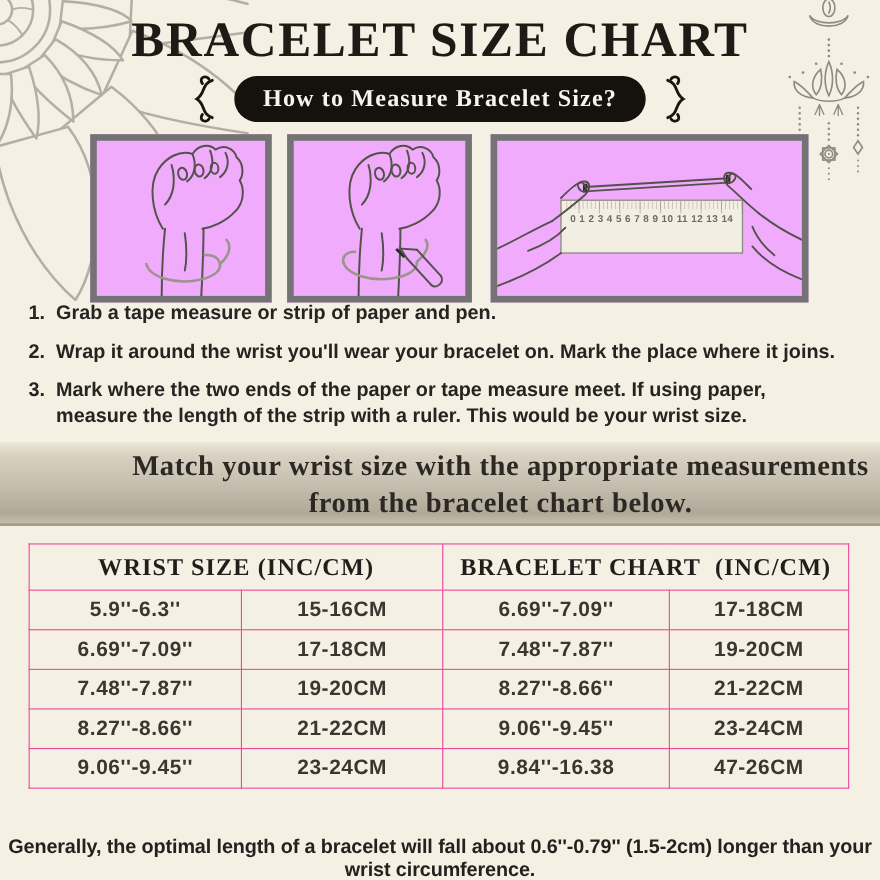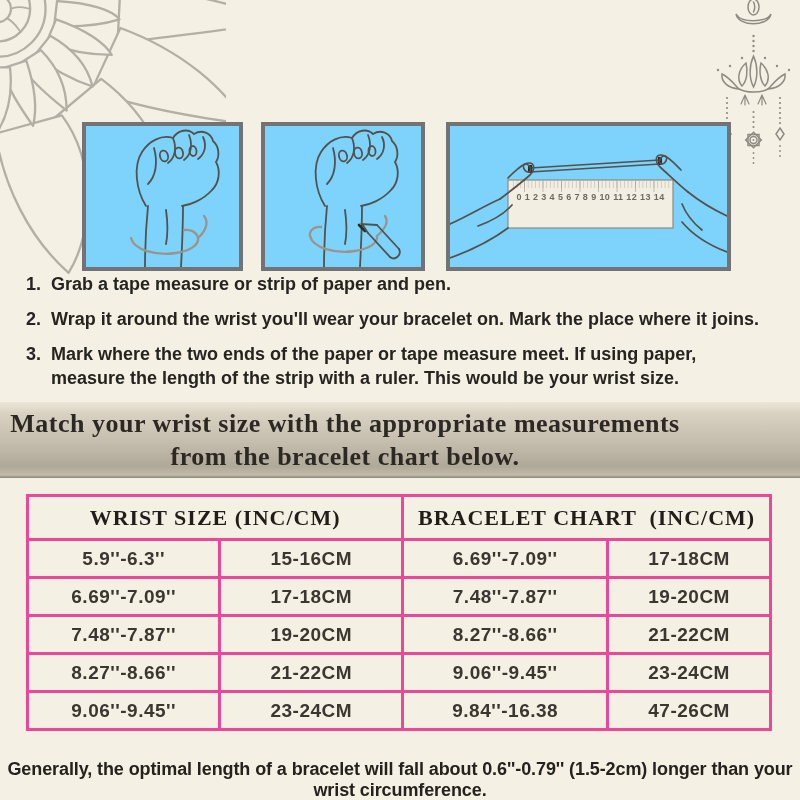--- a/index.html
+++ b/index.html
@@ -14,48 +14,48 @@
   .title{position:absolute;top:10px;left:0;width:100%;text-align:center;
          font-family:"Liberation Serif",serif;font-weight:bold;font-size:45px;
          letter-spacing:1.5px;color:#1e1b17}
   .badge-row{position:absolute;top:68px;left:0;width:100%;display:flex;
              justify-content:center;align-items:center;gap:13px}
   .badge{background:#15120e;color:#f8f4ea;font-family:"Liberation Serif",serif;
          font-weight:bold;font-size:22px;letter-spacing:1px;padding:7px 26px 9px;
          border-radius:25px}
 
   
-  .illus{position:absolute;top:122px;height:141px;border:4px solid #737373;background:#7dd3fc}
+  .illus{position:absolute;top:122px;height:141px;border:6px solid #737373;background:#f0abfc}
   #box1{left:82px;width:153px}
   #box2{left:261px;width:156px}
   #box3{left:446px;width:277px}
   .illus svg{position:absolute;left:0;top:0}
   .ruler-nums{position:absolute;left:58px;top:66px;width:165px;text-align:center;
               font-size:9px;font-weight:bold;color:#6e6a62;letter-spacing:.4px}
 
   
   .instructions{position:absolute;left:26px;top:272px;width:762px;list-style:none;
                 margin:0;padding:0;font-size:18px;font-weight:bold;color:#262420}
   .instructions .item{display:grid;grid-template-columns:25px 1fr;line-height:1.34;
                       margin-bottom:11px}
   .instructions .item:nth-child(2){white-space:nowrap}
   .instructions .item:nth-child(3){max-width:737px}
 
   
   .banner{position:absolute;top:402px;left:0;width:800px;height:76px;display:flex;
-          align-items:center;justify-content:flex-start;
+          align-items:center;justify-content:flex-end;
           background:linear-gradient(180deg,#ece6d8 0%,#d9d2c2 15%,#c6beae 50%,
                      #b0a898 85%,#c2bbaa 96%,#8d8575 100%)}
   .banner-text{max-width:690px;text-align:center;font-family:"Liberation Serif",serif;
                font-weight:bold;font-size:26px;line-height:1.28;color:#2c2823;
                letter-spacing:.5px}
 
   
   .size-table{position:absolute;left:26px;top:494px;width:746px;border-collapse:collapse}
-  .size-table th,.size-table td{border:3px solid #ec4899;text-align:center;
+  .size-table th,.size-table td{border:1px solid #ec4899;text-align:center;
                                 background:#f5f0e4;padding:0}
   .size-table th{font-family:"Liberation Serif",serif;font-size:22px;font-weight:bold;
                  letter-spacing:1px;height:41px;white-space:pre;color:#211e1a}
   .size-table td{height:35px;font-size:19px;font-weight:bold;letter-spacing:.5px;
                  color:#3a3731}
 
   .footnote{position:absolute;top:759px;left:0;width:100%;text-align:center;
             font-size:18px;font-weight:bold;letter-spacing:-.1px;color:#24221e}
 </style>
 </head>
@@ -133,21 +133,35 @@
         <circle cx="47.5" cy="163" r=".9"></circle>
     </g>
     <path d="M21,128 L25,134 L21,140 L17,134 Z"></path>
     <path d="M74,128 L78,134 L74,140 L70,134 Z"></path>
     <rect x="42" y="134.5" width="11" height="11"></rect>
     <rect x="42" y="134.5" width="11" height="11" transform="rotate(45 47.5 140)"></rect>
     <circle cx="47.5" cy="140" r="3.5"></circle>
       <circle cx="47.5" cy="140" r="1" fill="#8f8b82" stroke="none"></circle>
   </svg>
 
-
+  <div class="title">BRACELET SIZE CHART</div>
+
+  <div class="badge-row">
+    <svg width="30" height="44" viewBox="0 0 30 44" fill="none" stroke="#1a160f" stroke-width="2.6" stroke-linecap="round">
+      <path d="M23,5 C13,8 17,17 9,22 C17,27 13,36 23,39"></path>
+      <path d="M14,8 C10,2 18,0 20,4"></path>
+      <path d="M14,36 C10,42 18,44 20,40"></path>
+    </svg>
+    <div class="badge">How to Measure Bracelet Size?</div>
+    <svg width="30" height="44" viewBox="0 0 30 44" fill="none" stroke="#1a160f" stroke-width="2.6" stroke-linecap="round" style="transform:scaleX(-1)">
+      <path d="M23,5 C13,8 17,17 9,22 C17,27 13,36 23,39"></path>
+      <path d="M14,8 C10,2 18,0 20,4"></path>
+      <path d="M14,36 C10,42 18,44 20,40"></path>
+    </svg>
+  </div>
 
   <div class="illus" id="box1">
     <svg width="153" height="141" viewBox="0 0 153 141" fill="none" stroke="#54514b" stroke-width="1.8" stroke-linecap="round">
       <path d="M60,80 C50,64 47,40 56,26 C63,15 76,8 87,12 C92,4 102,2 108,8 C116,3 125,7 127,15 C133,20 134,30 130,36 C135,45 133,57 126,64 C117,74 104,79 96,80"></path>
       <path d="M87,12 C91,22 89,32 82,37"></path>
       <path d="M103,9 C107,19 105,29 98,34"></path>
       <path d="M117,11 C121,19 119,28 112,33"></path>
       <ellipse cx="78" cy="30" rx="4" ry="5.5" transform="rotate(-15 78 30)"></ellipse>
       <ellipse cx="93" cy="27" rx="4" ry="5.5" transform="rotate(-10 93 27)"></ellipse>
       <ellipse cx="107" cy="25" rx="3.5" ry="5" transform="rotate(-6 107 25)"></ellipse>

